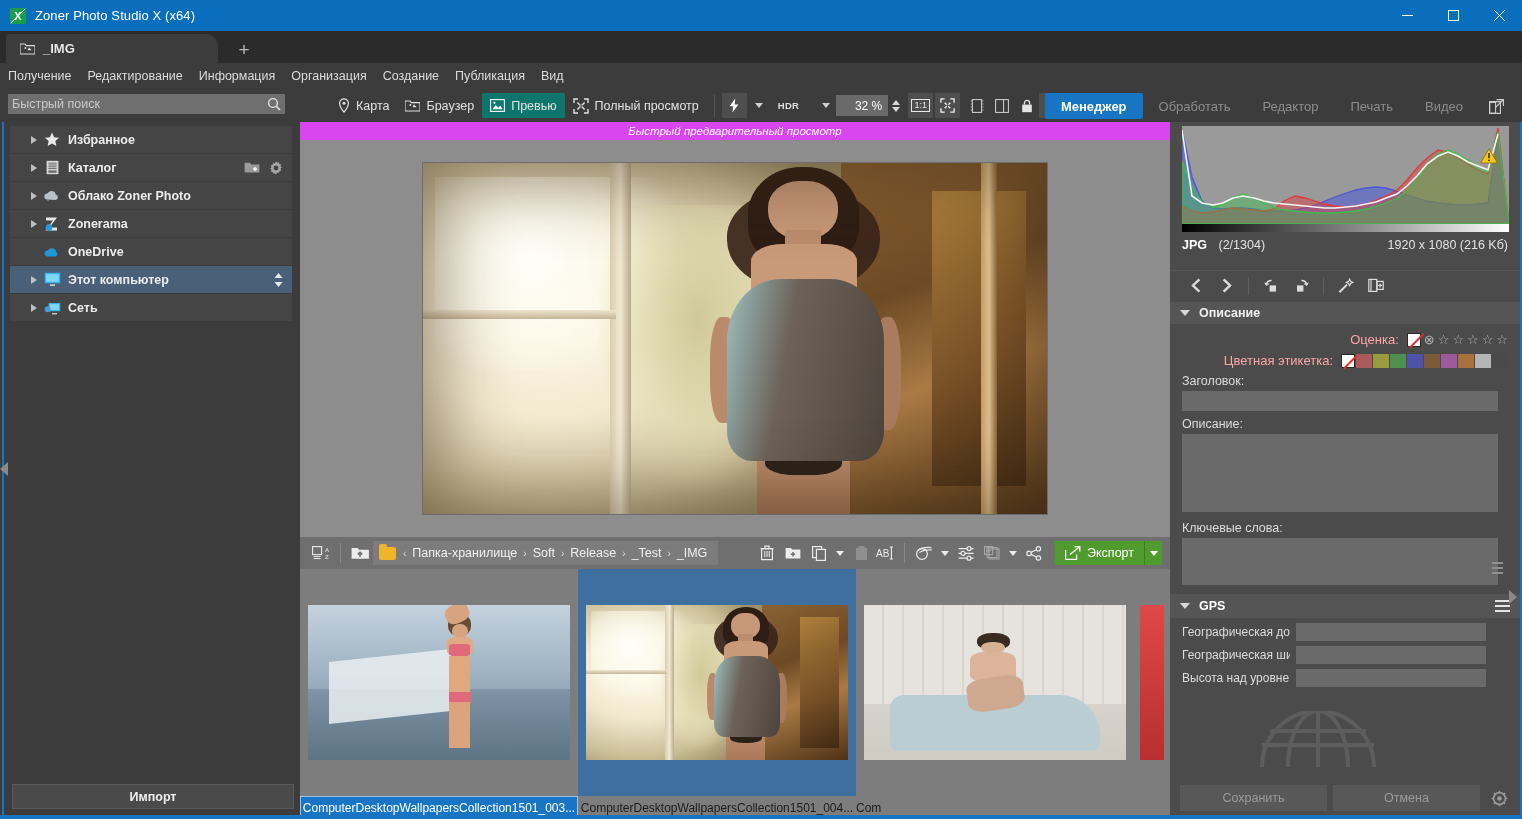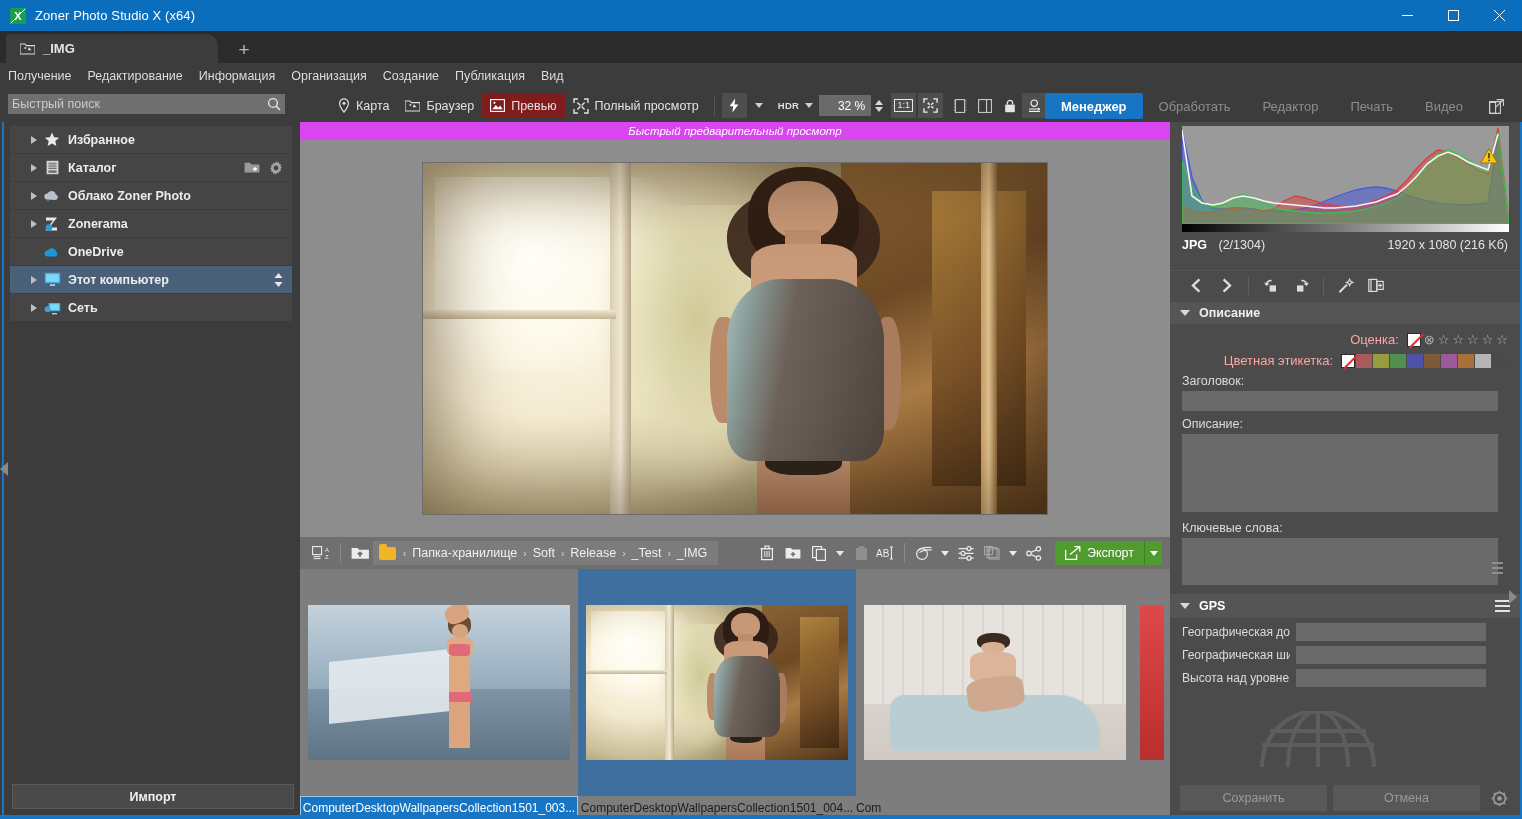--- a/index.html
+++ b/index.html
@@ -81,30 +81,30 @@
   }
   .search input::placeholder { color: #c9c9c9; }
   .toolbar {
     position: absolute; left: 330px; top: 0; height: 33px;
     display: flex; align-items: center; gap: 0px;
   }
   .tb-btn {
     height: 25px; display: flex; align-items: center; gap: 6px;
     padding: 0 8px; color: #e2e2e2; font-size: 12.5px; border-radius: 1px;
   }
-  .tb-btn.active { background: #7f1d1d; }
+  .tb-btn.active { background: #0f766e; }
   .tb-sep { width: 1px; height: 22px; background: #555; margin: 0 7px; }
   .sq-btn {
     width: 25px; height: 25px; background: #4e4e4e; display: flex;
     align-items: center; justify-content: center; color: #e8e8e8;
   }
   .sq-ghost { width: 25px; height: 25px; display: flex; align-items: center; justify-content: center; color: #d4d4d4;}
   .hdr-btn {
     height: 25px; display: flex; align-items: center; padding: 0 6px;
-    color: #dedede; font-size: 9.5px; font-weight: bold; letter-spacing: .3px;
+    color: #dedede; font-size: 9.5px; font-weight: bold; letter-spacing: .3px; gap: 17px;
   }
   .zoombox {
     width: 52px; height: 21px; background: #6a6a6a; display: flex; align-items: center;
     justify-content: flex-end; padding-right: 6px; color: #fff; font-size: 12px;
   }
   .spin { display: flex; flex-direction: column; gap: 2px; margin-left: 4px; }
   .spin div { width: 0; height: 0; border-left: 4px solid transparent; border-right: 4px solid transparent; }
   .spin .up { border-bottom: 5px solid #d8d8d8; }
   .spin .dn { border-top: 5px solid #d8d8d8; }
 

